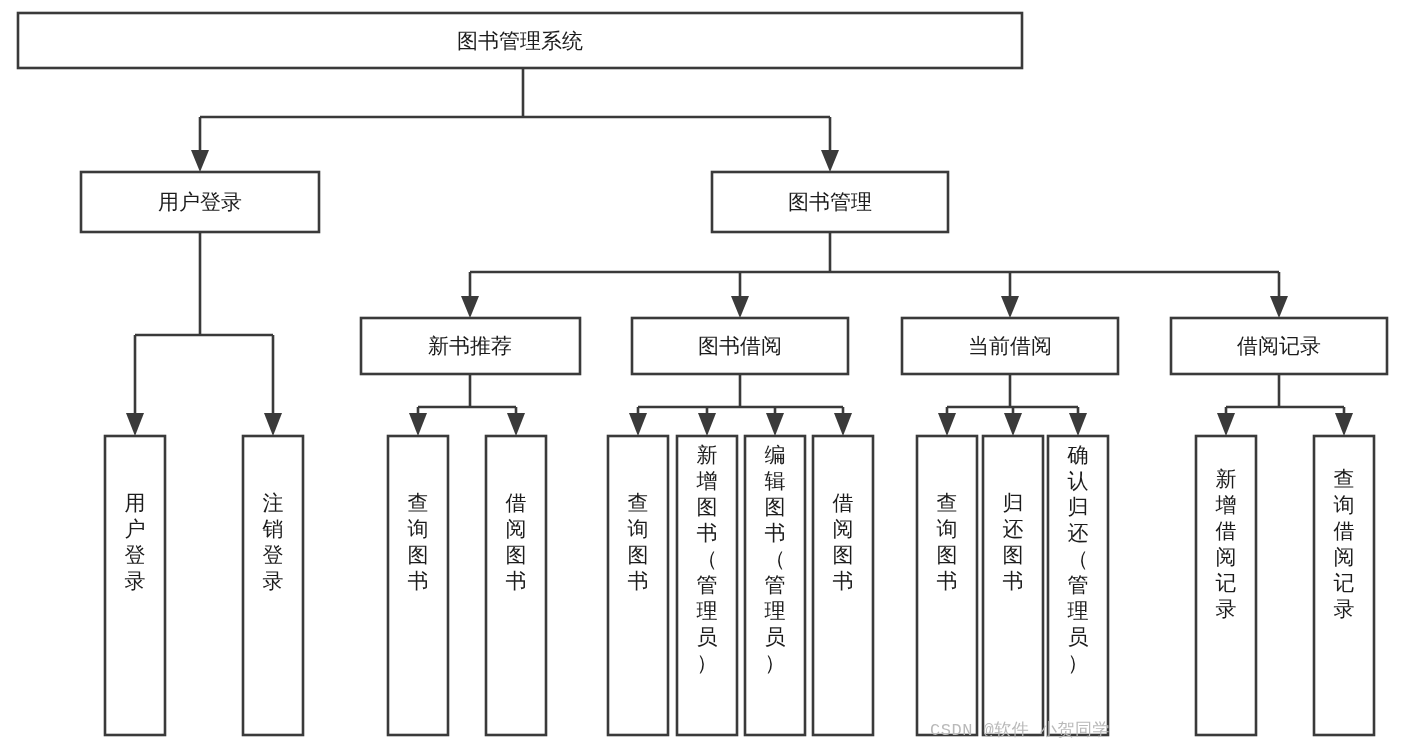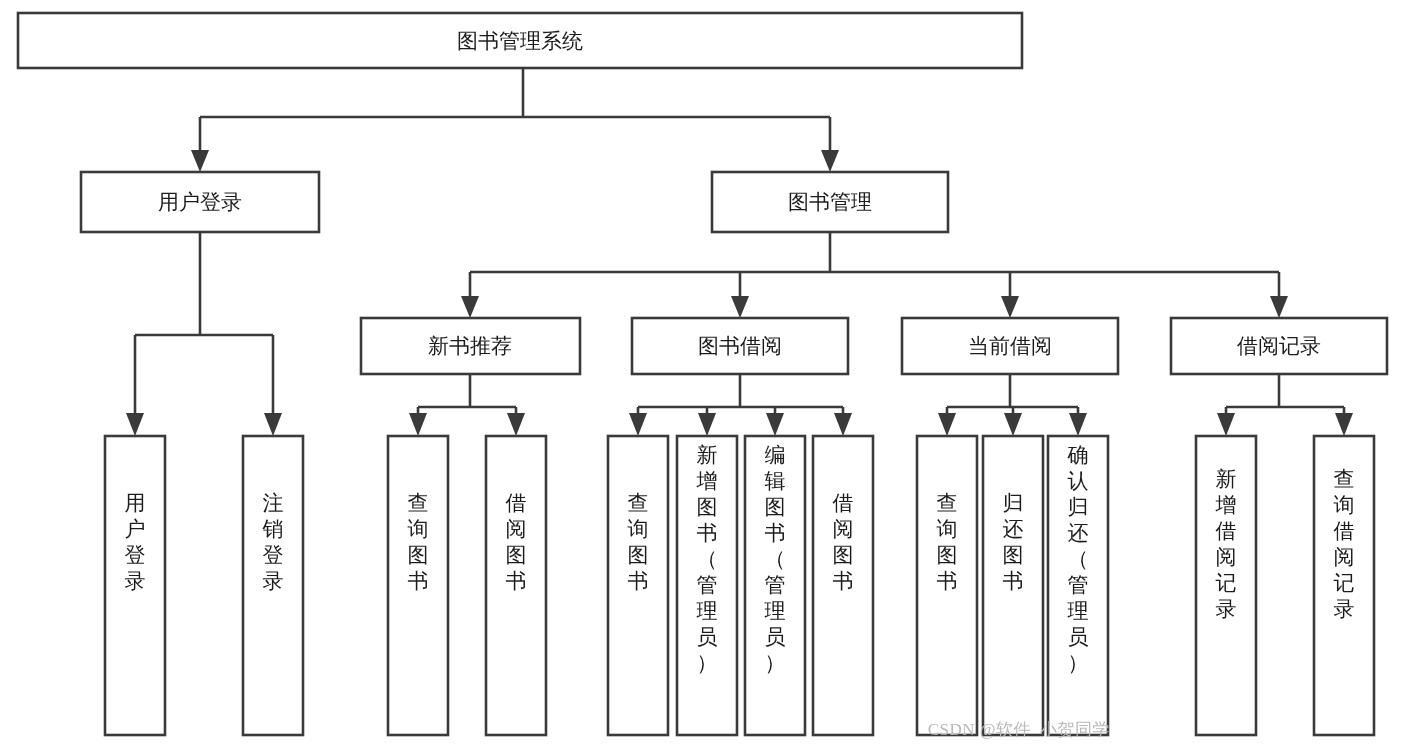--- a/index.html
+++ b/index.html
@@ -50,21 +50,21 @@
   .node-label-v {
     font-family: "Liberation Sans", "DejaVu Sans", sans-serif;
     font-size: 21px;
     fill: #1c1c1c;
     text-anchor: middle;
   }
   .watermark {
     position: absolute;
     right: 10px;
     bottom: 6px;
-    font-family: Liberation Serif, serif;
+    font-family: Liberation Mono, monospace;
     font-size: 17px;
     color: #b9b9b9;
     white-space: nowrap;
     letter-spacing: 0.5px;
   }
 </style>
 </head>
 <body>
 
 <div id="diagram-root">

